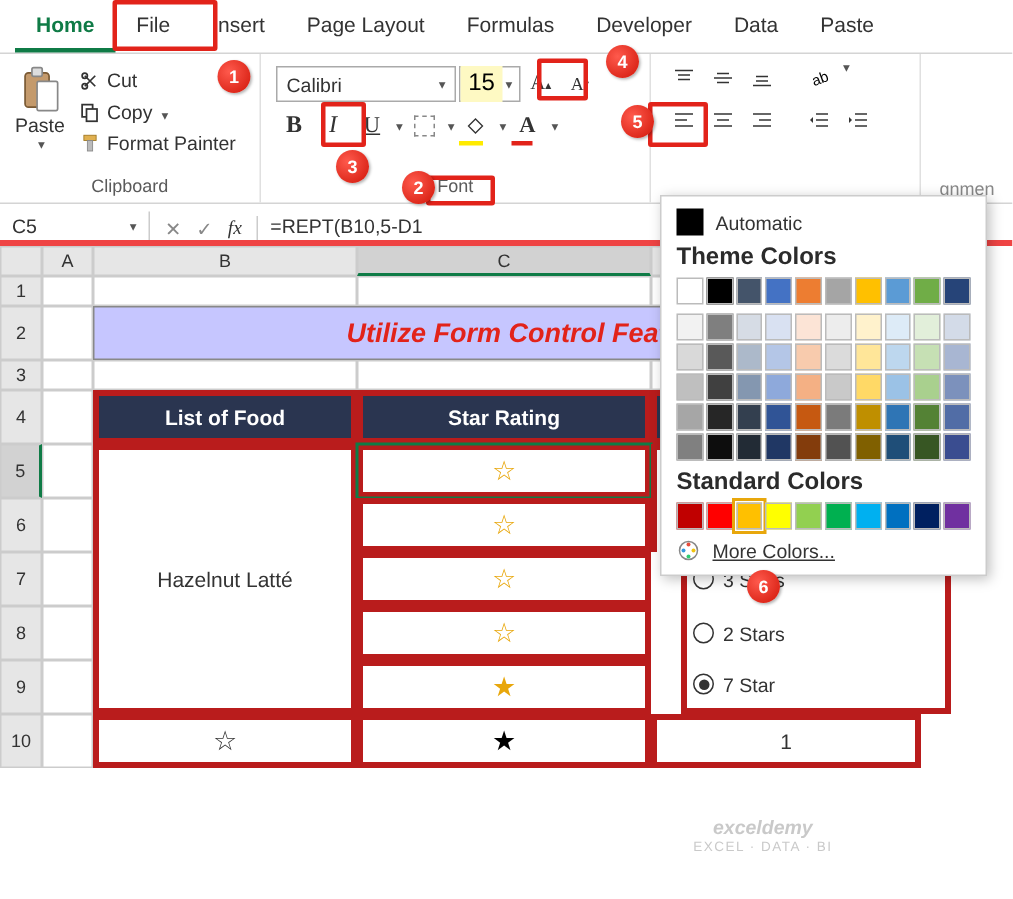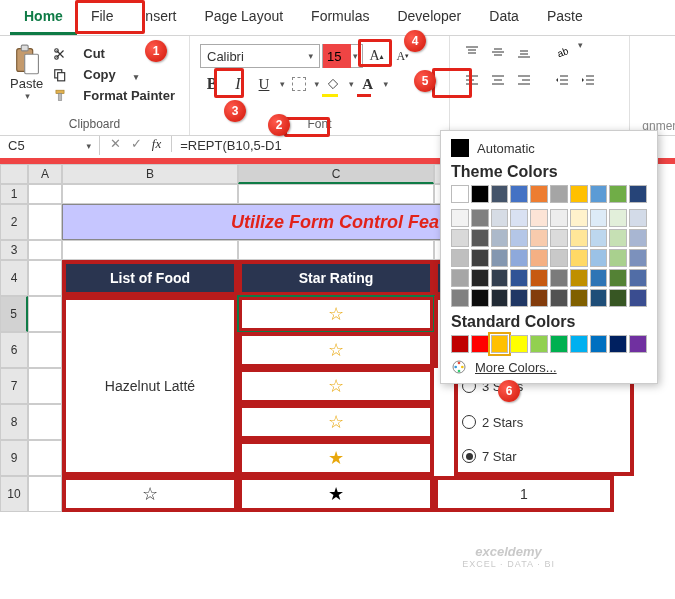--- a/index.html
+++ b/index.html
@@ -10,40 +10,40 @@
 .tab.active { border-bottom: 3px solid #0f7b46; color: #0f7b46; font-weight: 600; }
 
 .ribbon { display: flex; background: #fff; border-bottom: 1px solid #d4d4d4; height: 100px; }
 .group { border-right: 1px solid #e0e0e0; padding: 4px 10px 2px 10px; display: flex; flex-direction: column; position: relative; }
 .group-label { text-align: center; font-size: 12px; color: #5a5a5a; margin-top: auto; padding-bottom: 2px; }
 .group-content { display: flex; gap: 6px; flex: 1; }
 
 .paste-col { display: flex; flex-direction: column; align-items: center; padding-top: 4px; }
 .paste-icon { width: 28px; height: 32px; }
 .clip-col { display: flex; flex-direction: column; gap: 2px; padding-top: 4px; }
-.clip-btn { display: flex; align-items: flex-end; gap: 16px; padding: 2px 4px; font-size: 13px; white-space: nowrap; font-weight: bold; }
+.clip-btn { display: flex; align-items: flex-end; gap: 4px; padding: 2px 4px; font-size: 13px; white-space: nowrap; }
 
 .font-row { display: flex; align-items: center; gap: 2px; margin-bottom: 4px; }
 .font-name { width: 120px; height: 24px; border: 1px solid #aaa; padding: 2px 6px; background: #fff; font-size: 13px; display: flex; align-items: center; justify-content: space-between; }
-.font-size { width: 36px; height: 24px; border: 1px solid #aaa; padding: 2px 4px; background: #ef4444; font-size: 13px; }
+.font-size { width: 36px; height: 24px; border: 1px solid #aaa; padding: 2px 4px; background: #fef9c3; font-size: 16px; text-align: center; }
 .icon-btn { width: 24px; height: 24px; display: inline-flex; align-items: center; justify-content: center; border: 1px solid transparent; font-size: 14px; }
 .icon-btn.bold { font-weight: 900; font-family: 'Times New Roman', serif; font-size: 16px; }
 .icon-btn.italic { font-style: italic; font-family: 'Times New Roman', serif; font-size: 16px; }
 .icon-btn.underline { text-decoration: underline; font-family: 'Times New Roman', serif; font-size: 15px; }
 .dd-arrow { font-size: 9px; color: #555; padding-left: 2px; }
 
 .font-group-box { display: flex; flex-direction: column; padding-top: 4px; }
 
 .align-group { padding-top: 4px; }
 .align-row { display: flex; gap: 2px; margin-bottom: 4px; }
 
 .red-box { border: 3px solid #e2231a; position: absolute; border-radius: 2px; pointer-events: none; z-index: 5; }
 .callout { width: 22px; height: 22px; background: radial-gradient(circle at 35% 35%, #ff5a4d, #d01508); color: #fff; border-radius: 50%; font-size: 12px; font-weight: 700; display: flex; align-items: center; justify-content: center; position: absolute; z-index: 20; box-shadow: 1px 1px 2px rgba(0,0,0,0.3); }
 
-.namebox-row { display: flex; border-bottom: 6px solid #ef4444; align-items: flex-start; height: 28px; }
+.namebox-row { display: flex; border-bottom: 4px solid #ef4444; align-items: flex-end; height: 28px; }
 .namebox { width: 100px; border-right: 1px solid #ccc; padding: 2px 8px; font-size: 13px; display: flex; justify-content: space-between; align-items: center; }
 .fx-icons { display: flex; gap: 10px; padding: 0 10px; color: #888; }
 .fx-label { font-style: italic; font-family: 'Times New Roman', serif; padding-right: 10px; border-right: 1px solid #ccc; }
 .formula-bar { padding: 2px 8px; font-size: 13px; }
 
 .grid-area { position: relative; }
 .col-headers { display: flex; height: 20px; }
 .rowhead-spacer { width: 28px; border: 1px solid #ccc; background: #e6e6e6; }
 .colh { border: 1px solid #ccc; background: #e6e6e6; text-align: center; font-size: 12px; display: flex; align-items: center; justify-content: center; }
 .colh.active { background: #d2d2d2; border-bottom: 2px solid #0f7b46; }

